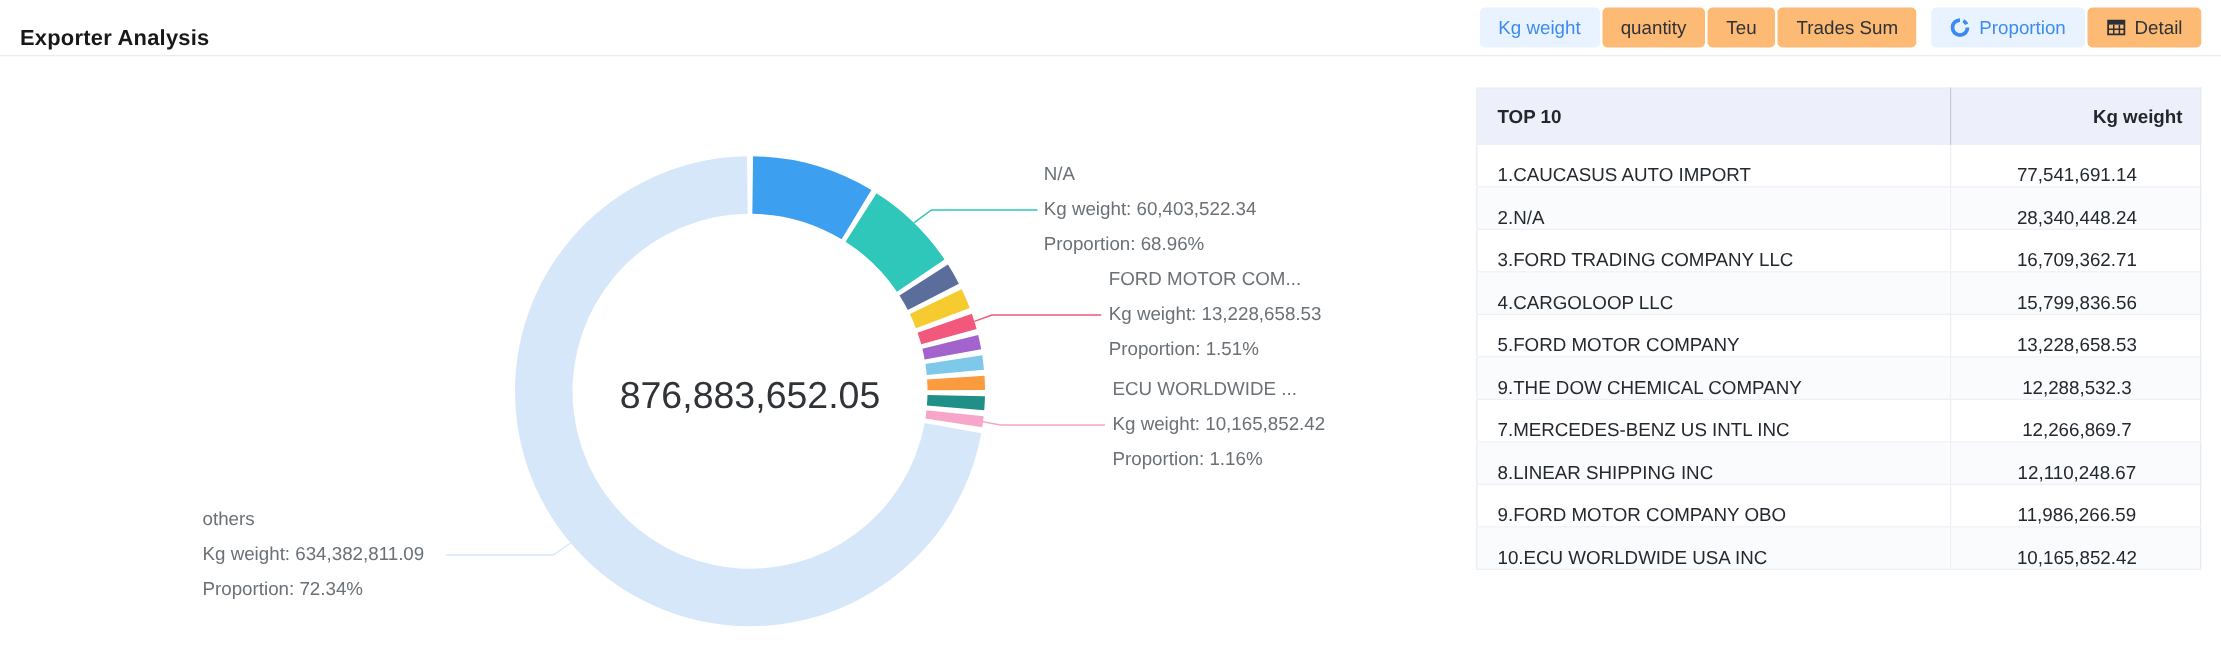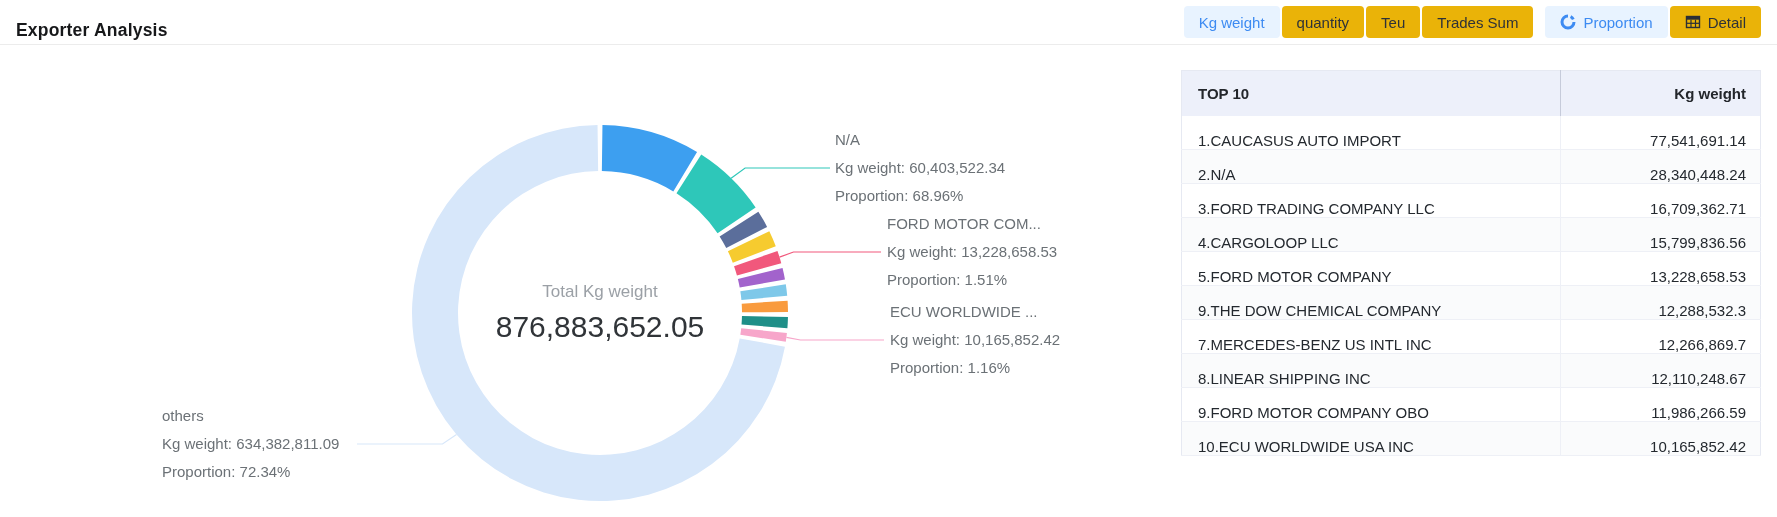--- a/index.html
+++ b/index.html
@@ -5,21 +5,21 @@
   * { margin:0; padding:0; box-sizing:border-box; }
   html,body { width:1777px; height:517px; background:#fff; overflow:hidden;
     font-family:"Liberation Sans","DejaVu Sans",sans-serif; color:#2e3238; }
   .page-header { position:absolute; top:0; left:0; width:1777px; height:45px;
     background:#fff; border-bottom:1px solid #ececec; display:flex;
     align-items:center; justify-content:space-between; padding:0 16px; z-index:5; }
   .page-title { font-size:17.5px; font-weight:700; color:#17181a; letter-spacing:.2px;margin-top:16px; }
   .tabs { display:flex; align-items:center; gap:12px; }
   .tab-group { display:flex; align-items:center; gap:2px; }
   .tab { height:32px; display:flex; align-items:center; gap:7px; padding:0 15px;
-    background:#eab308; border:none; border-radius:4px; font-size:15px;
+    background:#fdba74; border:none; border-radius:4px; font-size:15px;
     color:#2e3238; cursor:pointer; font-family:inherit; white-space:nowrap; }
   .tab.active { background:#e8f3ff; color:#3d8bf2; }
   .tab-icon { display:flex; align-items:center; }
   .chart-area { position:absolute; left:0; top:45px; width:1165px; height:472px; }
   #donut-svg { position:absolute; left:0; top:-45px; }
   .center-label { position:absolute; left:600px; top:268px; transform:translate(-50%,-50%);
     text-align:center; pointer-events:none; }
   .center-label .cl-title { font-size:17px; color:#9ba0a6; }
   .center-label .cl-value { font-size:30px; color:#303438; margin-top:8px; }
   .callout { position:absolute; font-size:15px; line-height:28px; color:#6b7176;
@@ -27,21 +27,21 @@
   .top10-table { position:absolute; top:70px; right:16px; width:580px;
     border-collapse:collapse; font-size:15px; background:#fff;
     border:1px solid #e6e9f2; table-layout:fixed; }
   .top10-table th { background:#edf0fa; height:45px; font-weight:700; color:#23262b;
     text-align:left; padding:0 14px 0 16px; }
   .top10-table th:first-child { width:379px; border-right:1px solid #c6cbda;margin-left:40px; }
   .top10-table th:last-child { text-align:right; }
   .top10-table td { height:34px; padding:16px 14px 0 16px; color:#24292f;
     border-bottom:1px solid #eef0f6; }
   .top10-table td:first-child { border-right:1px solid #eef0f6; overflow:hidden; }
-  .top10-table td:last-child { text-align:right; }
+  .top10-table td:last-child { text-align:center; }
   .top10-table tbody tr:nth-child(even) { background:#fafbfc; }
 </style>
 </head>
 <body>
 
 <header class="page-header">
   <div class="page-title">Exporter Analysis</div>
   <div class="tabs">
     <div class="tab-group">
         <button class="tab active">Kg weight</button>
@@ -89,21 +89,20 @@
       <path d="M782.54,268.03 A188 188 0 0 1 784.97,279.40 L739.71,287.62 A142 142 0 0 0 737.88,279.03 Z" fill="#a263cc"></path>
       <path d="M785.79,284.26 A188 188 0 0 1 787.21,295.77 L741.40,299.99 A142 142 0 0 0 740.33,291.29 Z" fill="#7ec8e9"></path>
       <path d="M787.60,300.68 A188 188 0 0 1 788.00,312.06 L742.00,312.29 A142 142 0 0 0 741.69,303.69 Z" fill="#f99b3e"></path>
       <path d="M787.96,316.98 A188 188 0 0 1 787.39,328.19 L741.54,324.47 A142 142 0 0 0 741.97,316.01 Z" fill="#1f8f88"></path>
       <path d="M786.92,333.09 A188 188 0 0 1 785.78,341.79 L740.33,334.74 A142 142 0 0 0 741.19,328.17 Z" fill="#f7a6ca"></path>
       <polyline points="786.4,337.4 800.4,340 884,340" fill="none" stroke="#f7a6ca" stroke-width="1.2"></polyline>
       <path d="M784.97,346.64 A188 188 0 1 1 597.54,125.02 L598.14,171.01 A142 142 0 1 0 739.71,338.41 Z" fill="#d7e7fa"></path>
       <polyline points="456.5,434.4 442.5,444 357,444" fill="none" stroke="#d7e7fa" stroke-width="1.2"></polyline>
     </svg>
   <div class="center-label">
-    <div class="cl-title">Total Kg weight</div>
     <div class="cl-value">876,883,652.05</div>
   </div>
 <div class="callout" style="left:835px;top:81px">
       <div>N/A</div>
       <div>Kg weight: 60,403,522.34</div>
       <div>Proportion: 68.96%</div>
     </div>
     <div class="callout" style="left:887px;top:165px">
       <div>FORD MOTOR COM...</div>
       <div>Kg weight: 13,228,658.53</div>

